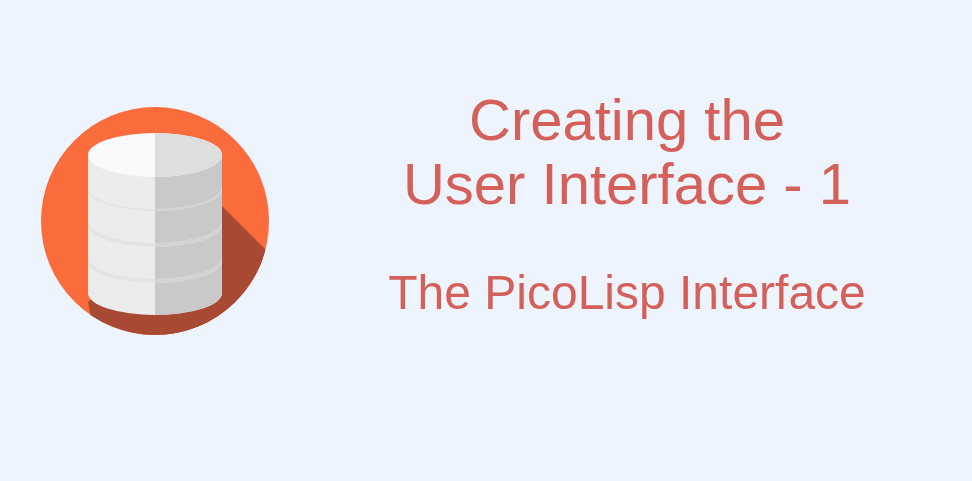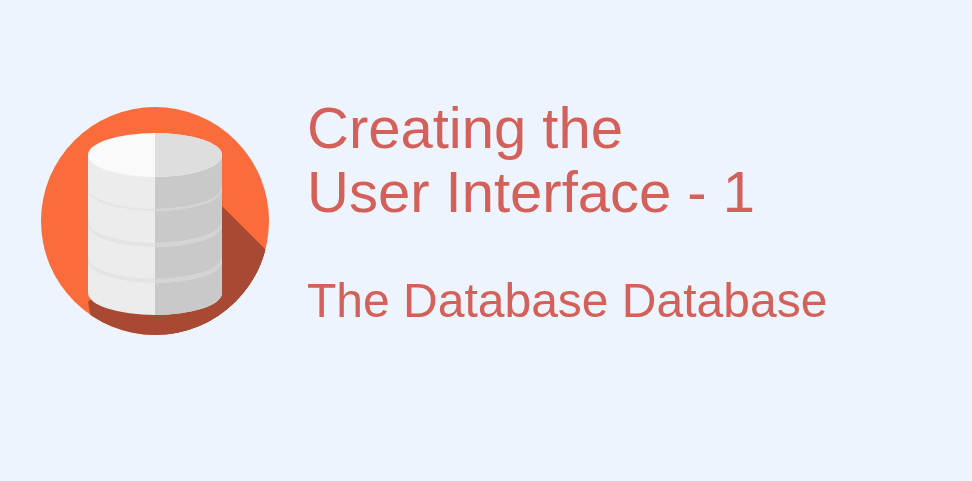--- a/index.html
+++ b/index.html
@@ -30,22 +30,23 @@
   #db-icon svg {
     display: block;
     width: 230px;
     height: 230px;
   }
 
   
   #text-block {
     position: absolute;
     left: 307px;
-    top: 96px;
+    top: 88px;
     width: 640px;
+    text-align: center;
   }
   #page-title {
     color: #d4605a;
     font-size: 58px;
     line-height: 64px;
     font-weight: 400;
     letter-spacing: 0px;
     white-space: pre-line;
     margin: 0;
   }
@@ -110,16 +111,16 @@
           <ellipse cx="115" cy="49" rx="67" ry="22" fill="#fafafa"></ellipse>
           <path d="M 115 27 A 67 22 0 0 1 182 49 A 67 22 0 0 1 115 71 Z" fill="#dedede"></path>
         </g>
       </g>
     </svg>
   </div>
 
   <div id="text-block">
     <h1 id="page-title">Creating the
 User Interface - 1</h1>
-    <h2 id="page-subtitle">The Database Database</h2>
+    <h2 id="page-subtitle">The PicoLisp Interface</h2>
   </div>
 
 </div>
 
 </body></html>

